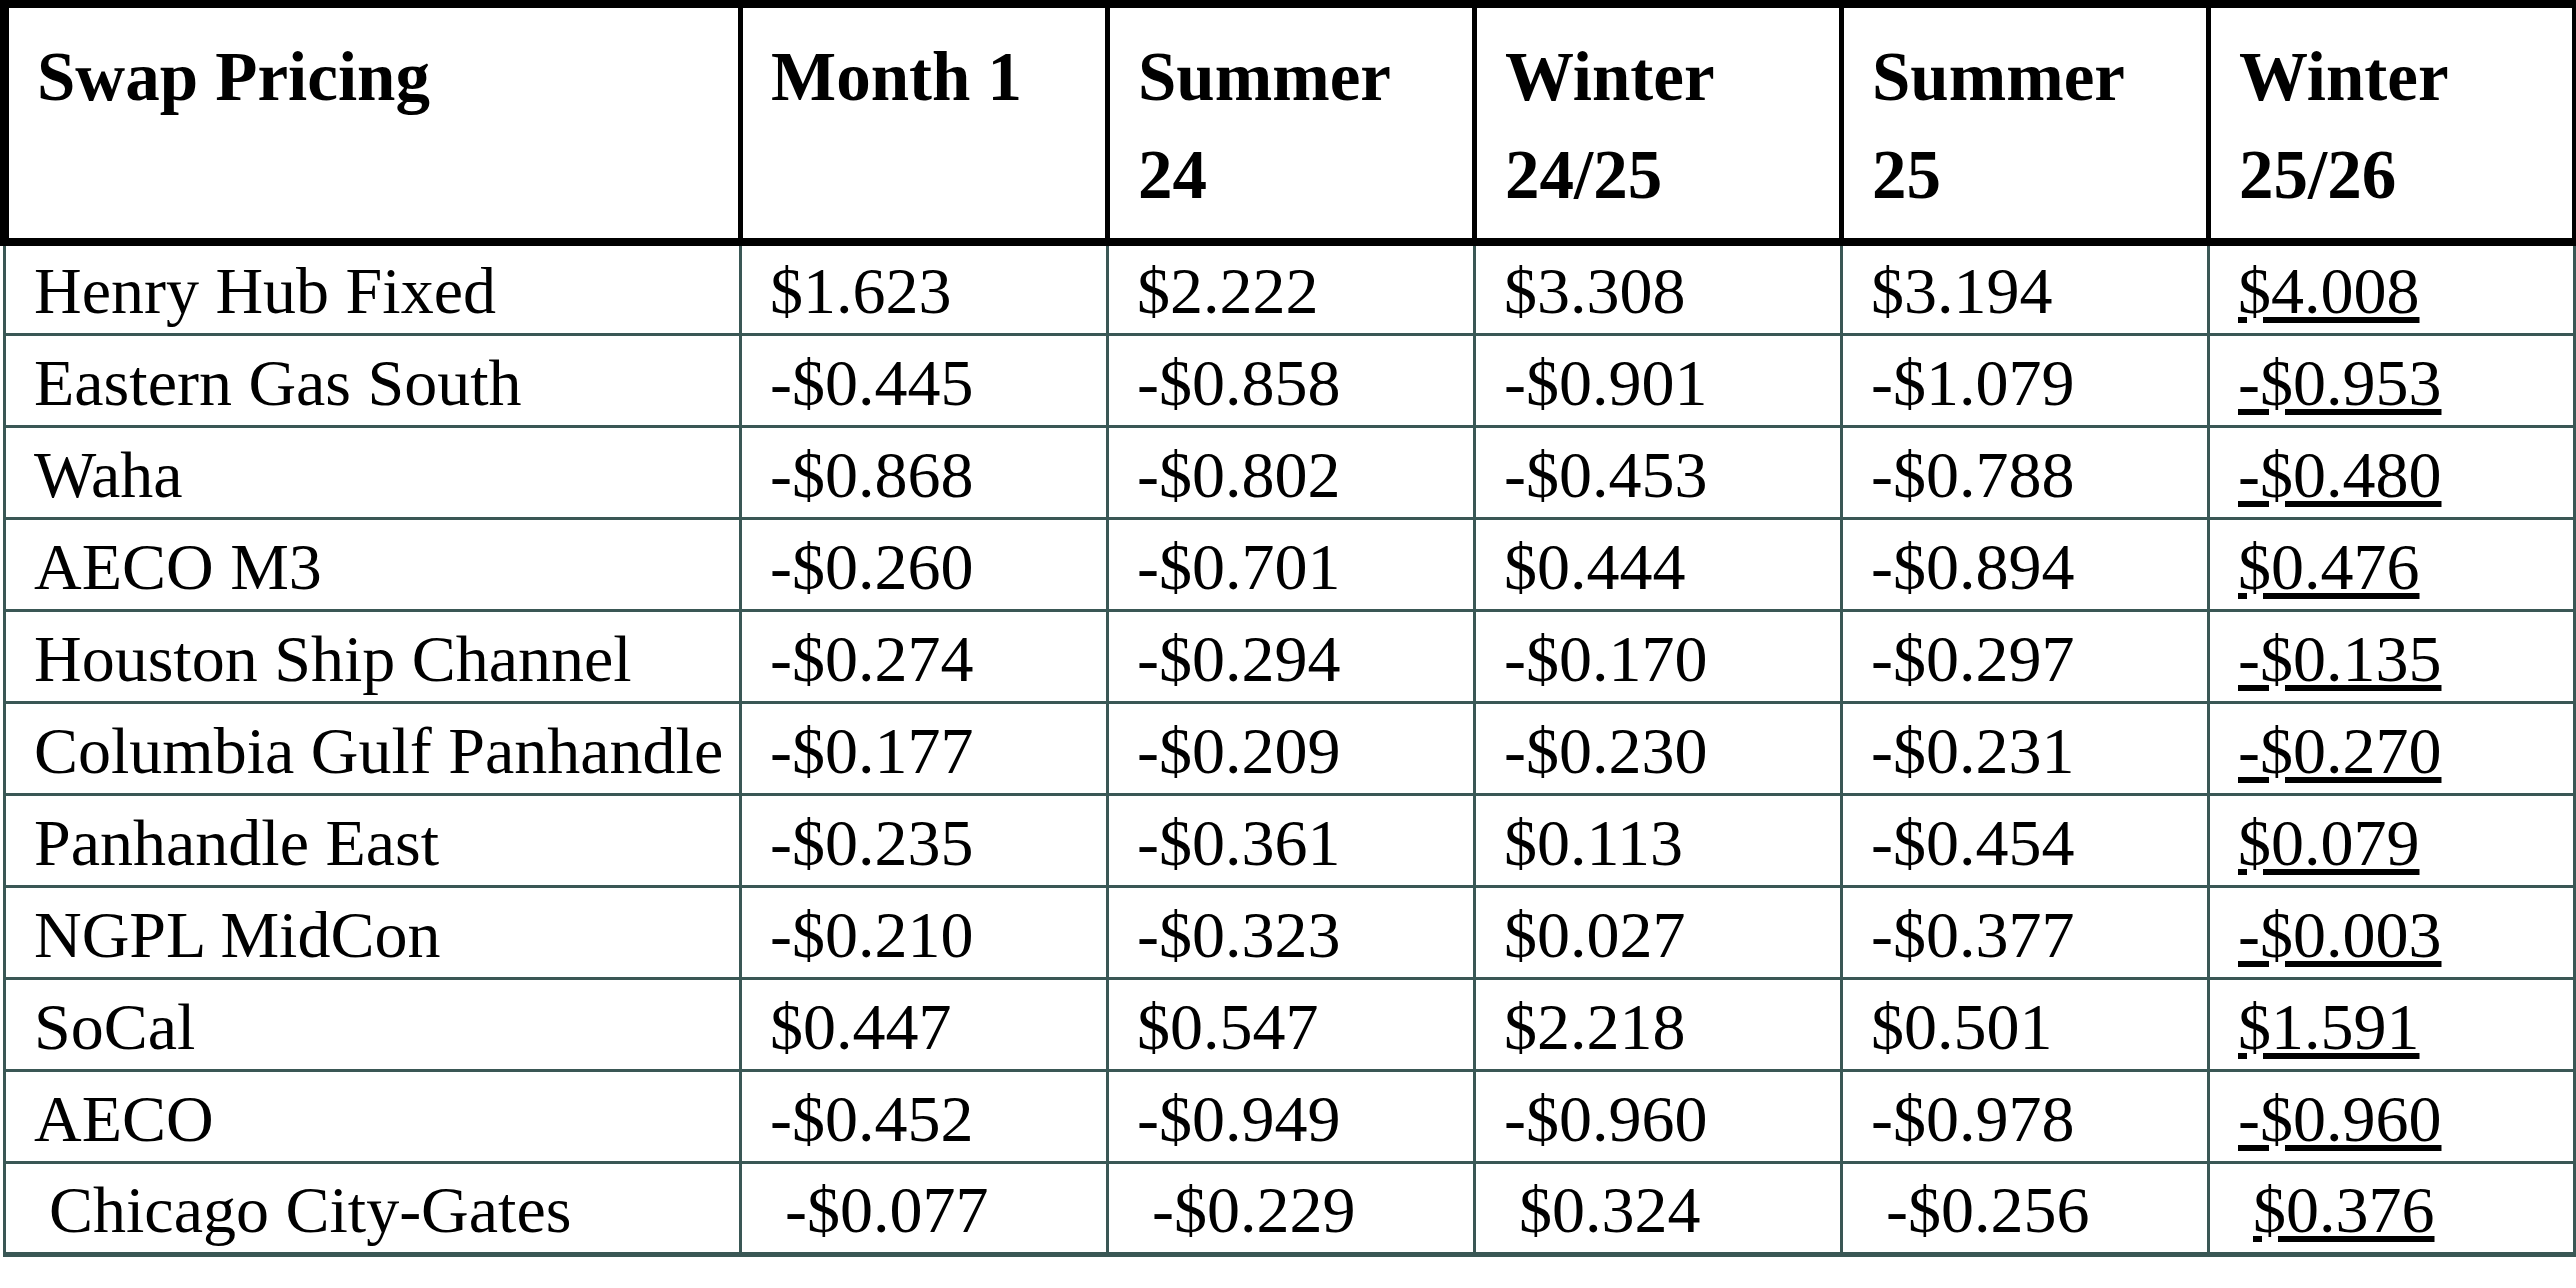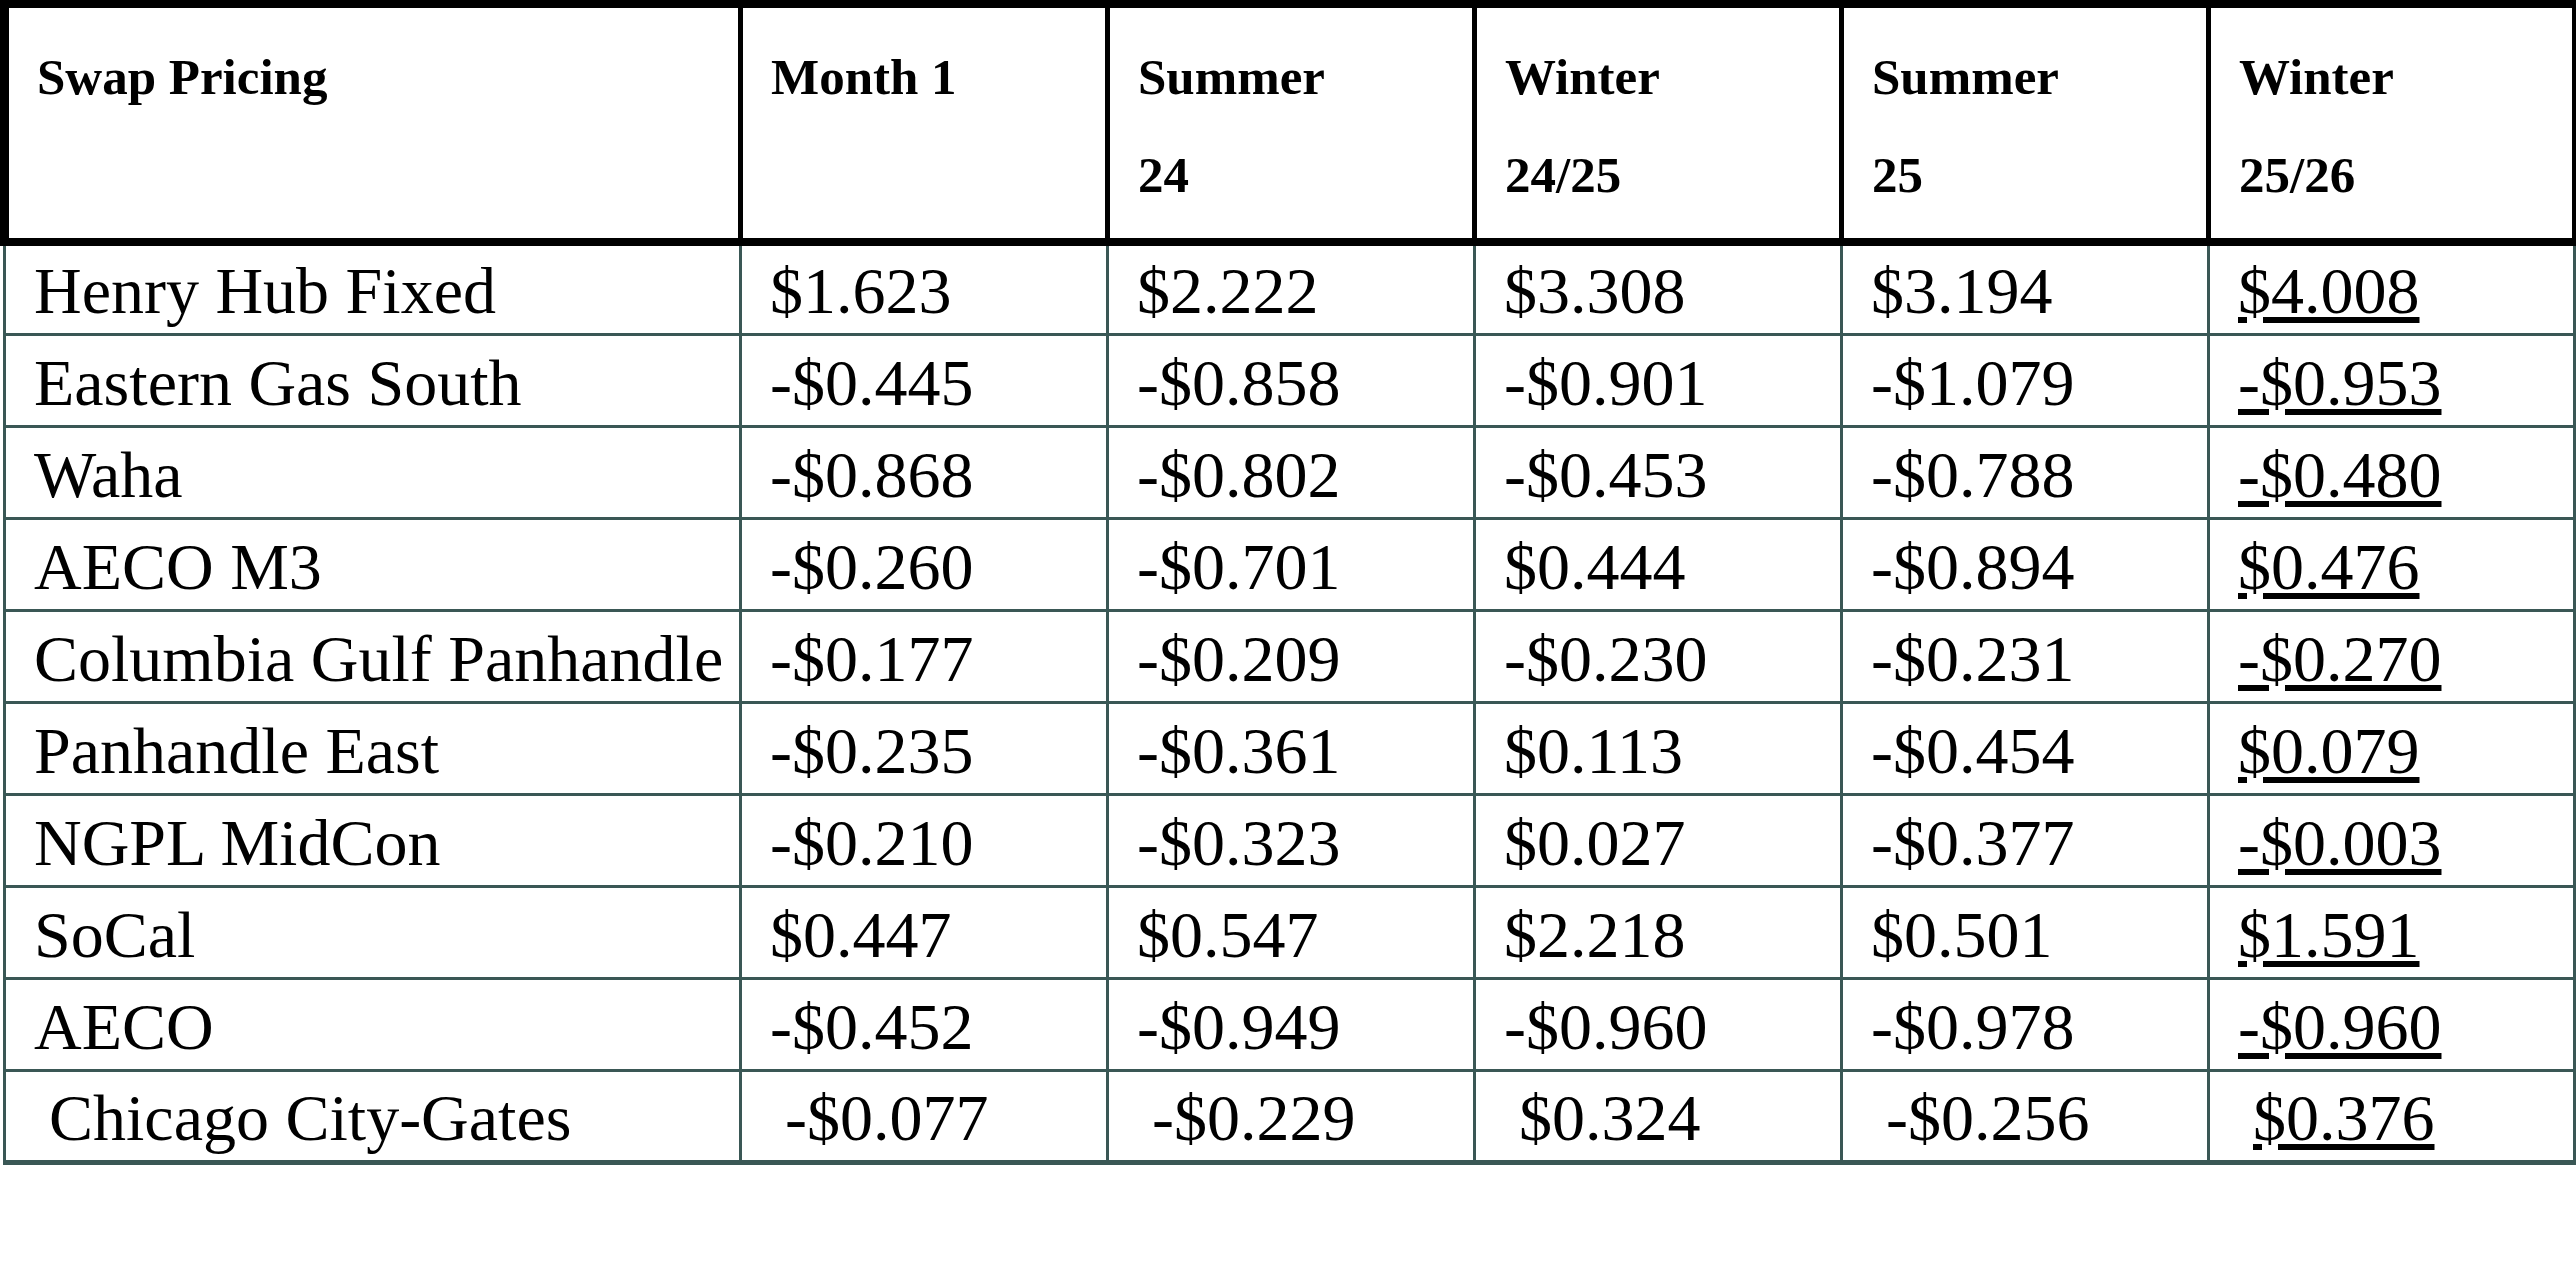--- a/index.html
+++ b/index.html
@@ -26,21 +26,21 @@
 
   th, td {
     font-family: "Liberation Serif", "DejaVu Serif", serif;
     color: #000000;
     box-sizing: border-box;
     overflow: hidden;
   }
 
   thead th {
     font-weight: bold;
-    font-size: 51px;
+    font-size: 69px;
     line-height: 98px;
     text-align: left;
     vertical-align: top;
     white-space: pre-line;
     padding: 20px 7.4px 0 28px;
     height: 238px;
     border: 5.5px solid #000000;
     border-top-width: 8.3px;
     border-bottom-width: 8.3px;
     background: #ffffff;
@@ -118,20 +118,28 @@
         </tr>
         <tr>
           <td>AECO M3</td>
           <td>-$0.260</td>
           <td>-$0.701</td>
           <td>$0.444</td>
           <td>-$0.894</td>
           <td>$0.476</td>
         </tr>
         <tr>
+          <td>Houston Ship Channel</td>
+          <td>-$0.274</td>
+          <td>-$0.294</td>
+          <td>-$0.170</td>
+          <td>-$0.297</td>
+          <td>-$0.135</td>
+        </tr>
+        <tr>
           <td>Columbia Gulf Panhandle</td>
           <td>-$0.177</td>
           <td>-$0.209</td>
           <td>-$0.230</td>
           <td>-$0.231</td>
           <td>-$0.270</td>
         </tr>
         <tr>
           <td>Panhandle East</td>
           <td>-$0.235</td>

